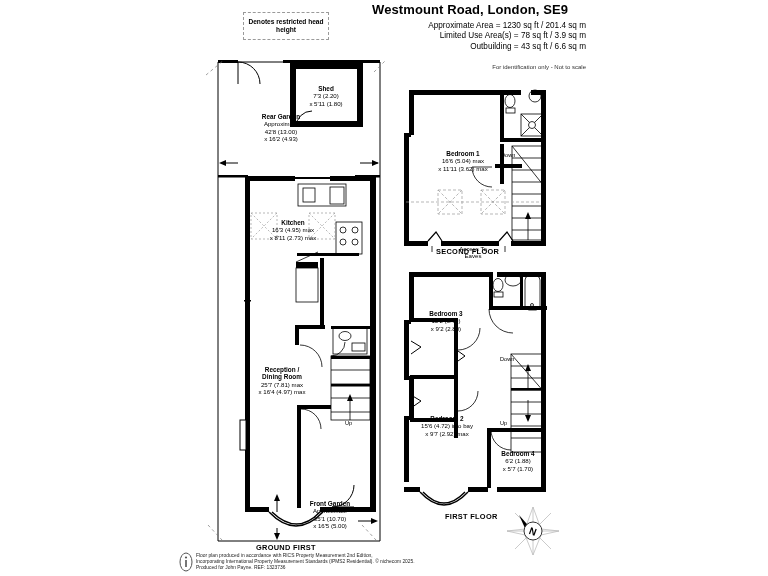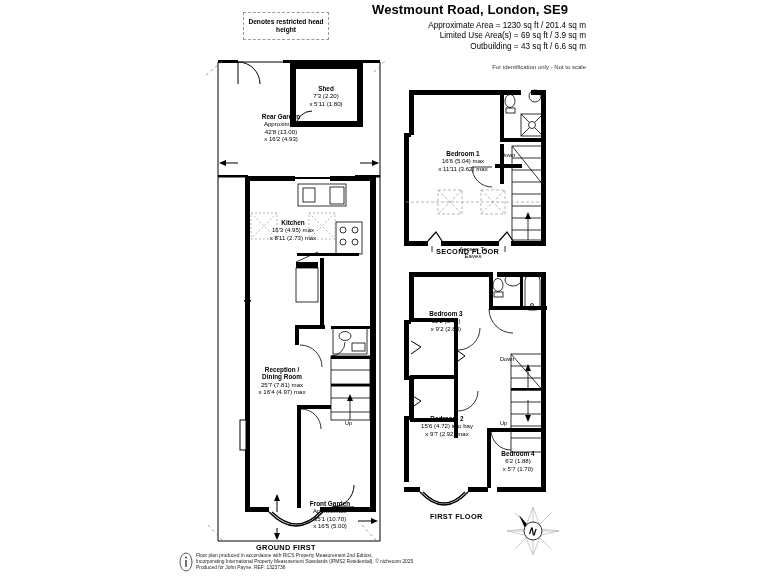--- a/index.html
+++ b/index.html
@@ -24,21 +24,21 @@
   #footer{left:196px;top:553px;font-size:4.9px;line-height:6.2px;color:#222;}
   #footinfo{left:179px;top:552px;width:15px;height:20px;}
 </style>
 </head>
 <body>
 
 <div class="abs" id="title">Westmount Road, London, SE9</div>
 
 <div class="abs" id="areas">
   <div>Approximate Area = 1230 sq ft / 201.4 sq m</div>
-  <div>Limited Use Area(s) = 69 sq ft / 3.9 sq m</div>
+  <div>Limited Use Area(s) = 78 sq ft / 3.9 sq m</div>
   <div>Outbuilding = 43 sq ft / 6.6 sq m</div>
 </div>
 <div class="abs" id="disclaimer">For identification only - Not to scale</div>
 
 <div class="abs" id="legend">
   <span>Denotes restricted head height</span>
 </div>
 
 <svg style="left:0;top:0;width:768px;height:576px;">
 
@@ -363,21 +363,21 @@
   <span>15'6 (4.72) into bay</span><br>
   <span>x 9'7 (2.92) max</span>
 </div>
 <div class="lbl" style="left:485px;top:450px;width:66px;">
   <b>Bedroom 4</b><br>
   <span>6'2 (1.88)</span><br>
   <span>x 5'7 (1.70)</span>
 </div>
 <div class="arrowtxt" style="left:500px;top:356px;">Down</div>
 <div class="arrowtxt" style="left:500px;top:420px;">Up</div>
-<div class="flr" style="left:396px;top:512px;">FIRST FLOOR</div>
+<div class="flr" style="left:411px;top:512px;">FIRST FLOOR</div>
 
 <svg style="left:505px;top:505px;width:56px;height:52px;">
   <g stroke="#bdbdbd" stroke-width="0.8" fill="none">
     <path d="M28,2 L36,24 L54,26 L36,30 L28,50 L20,30 L2,26 L20,24 Z"></path>
     <line x1="28" y1="2" x2="28" y2="50"></line>
       <line x1="2" y1="26" x2="54" y2="26"></line>
     <line x1="10" y1="8" x2="46" y2="44"></line>
       <line x1="46" y1="8" x2="10" y2="44"></line>
   </g>
   <polygon points="28,26 14,10 24,32" fill="#000"></polygon>

